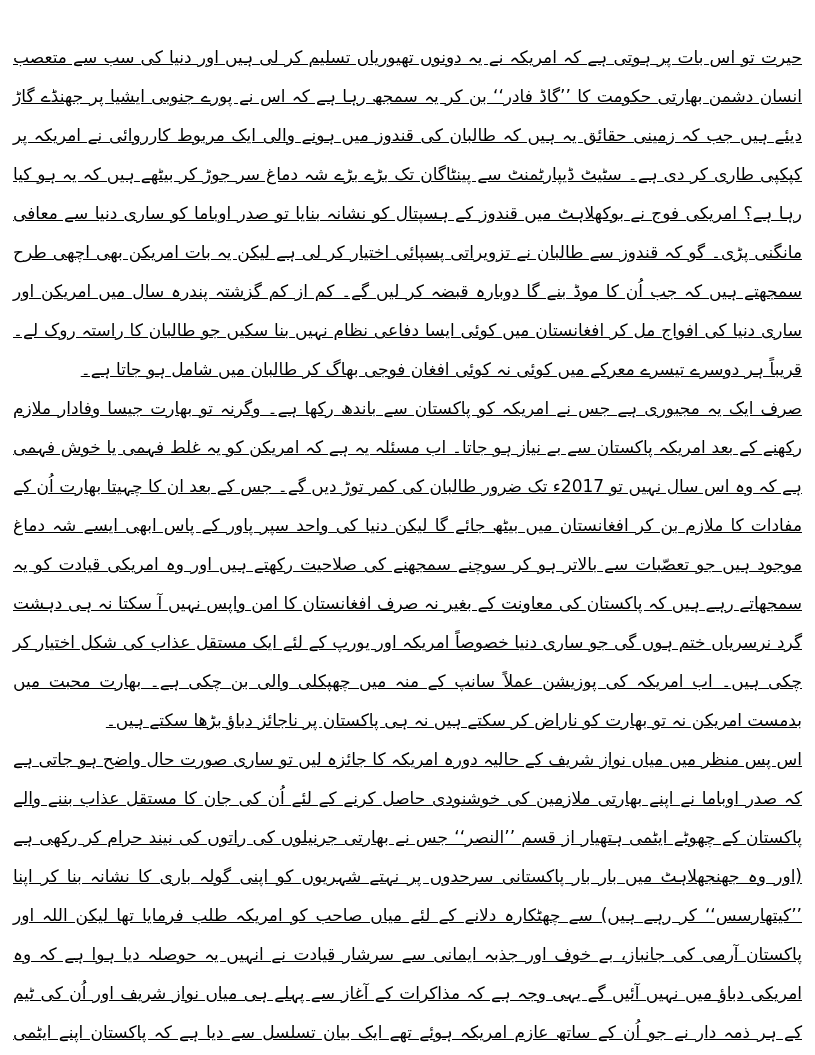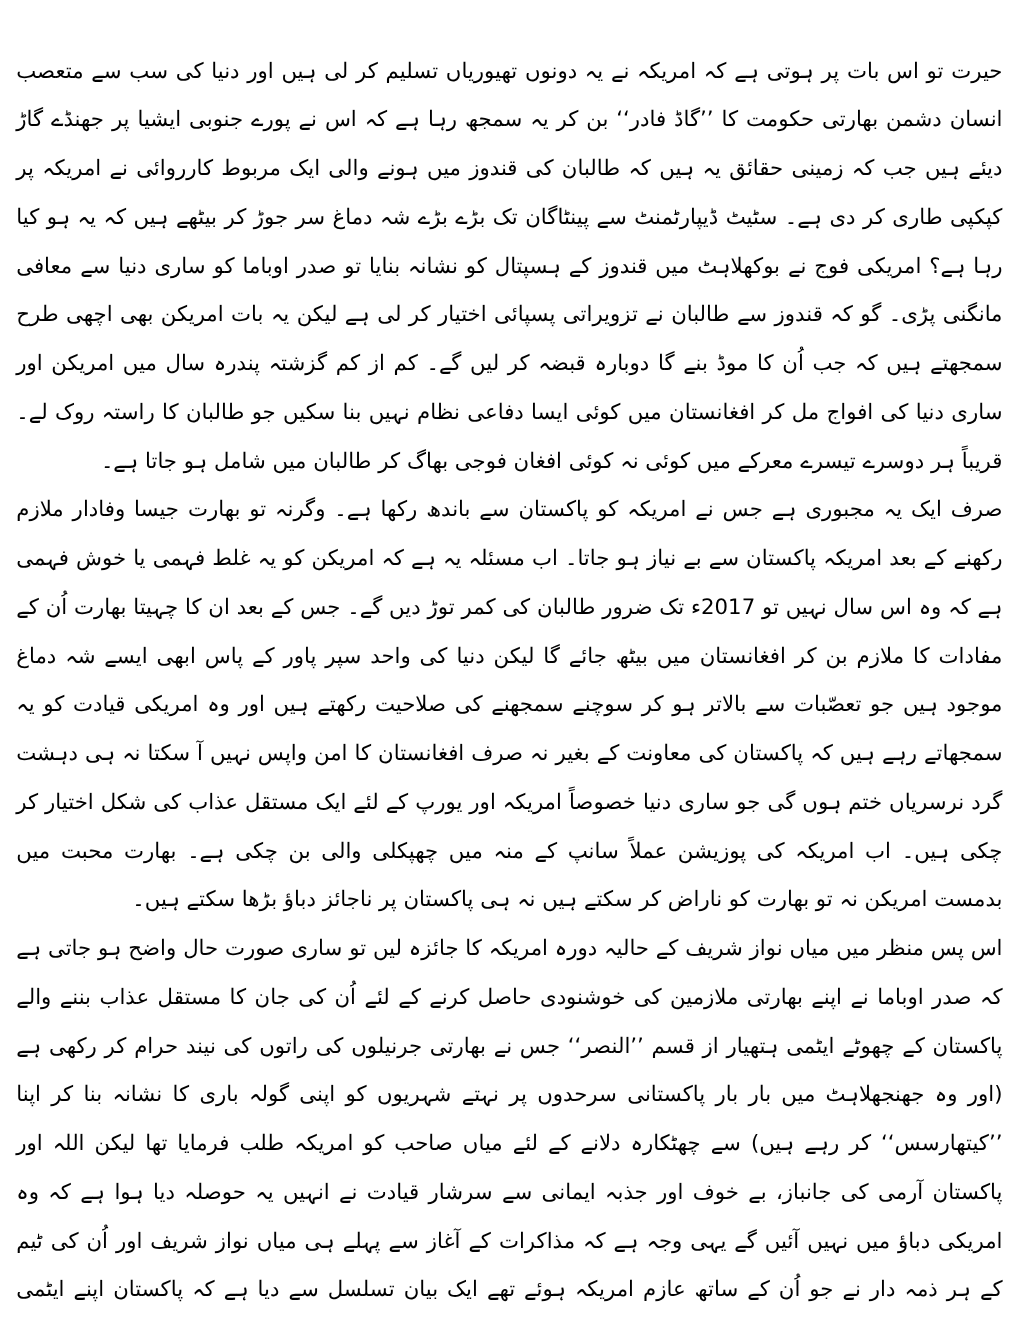--- a/index.html
+++ b/index.html
@@ -11,20 +11,21 @@
     height: 1055px;
     background: #ffffff;
     overflow: hidden;
   }
   .page {
     box-sizing: border-box;
     width: 815px;
     height: 1055px;
     padding: 38px 13px 0 13px;
     background: #ffffff;
+    text-decoration: underline;
   }
   .text-block {
     direction: rtl;
     unicode-bidi: embed;
     text-align: justify;
     text-justify: inter-word;
     font-family: "DejaVu Sans", "DejaVu Serif", sans-serif;
     font-size: 17px;
     line-height: 39px;
     color: #000000;

